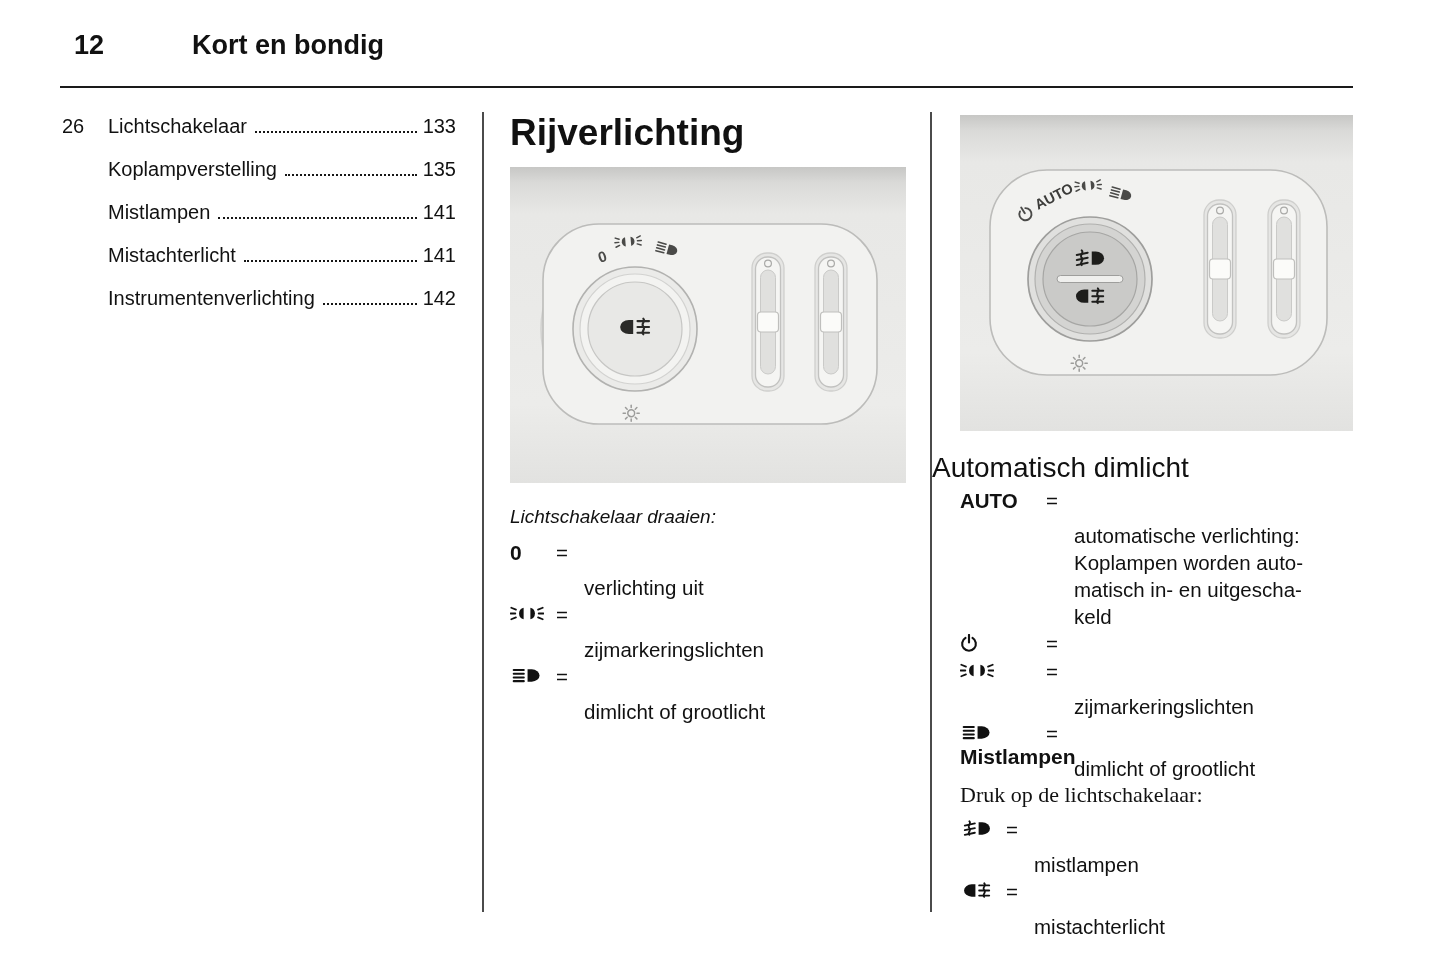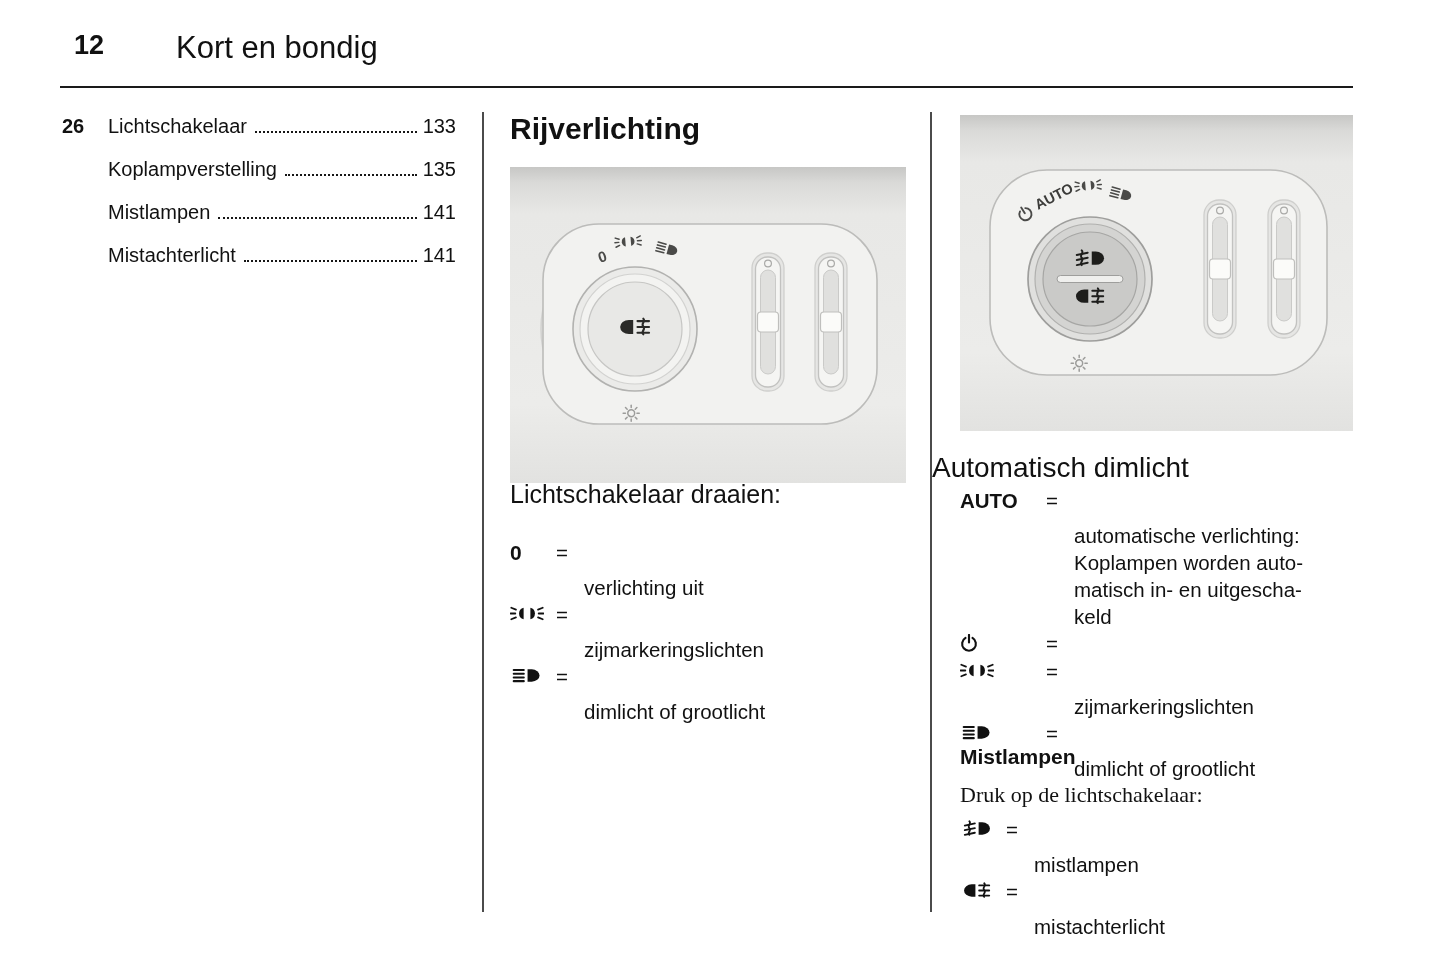--- a/index.html
+++ b/index.html
@@ -3,39 +3,39 @@
 <meta charset="utf-8">
 <style>
   * { margin:0; padding:0; box-sizing:border-box; }
   html,body { background:#ffffff; }
   .page {
     position:relative; width:1445px; height:966px; background:#ffffff;
     font-family:"Liberation Sans","DejaVu Sans",sans-serif; color:#111;
     overflow:hidden;
   }
   .hdr-num   { position:absolute; left:74px;  top:30px; font-size:27px; font-weight:bold; }
-  .hdr-title { position:absolute; left:176px; top:30px; font-size:31px; font-weight:normal; }
+  .hdr-title { position:absolute; left:192px; top:30px; font-size:27px; font-weight:bold; }
   .hdr-rule  { position:absolute; left:60px; top:86px; width:1293px; border-top:2px solid #1a1a1a; }
 
   .toc { position:absolute; left:62px; top:113px; width:394px; }
   .toc-row { display:flex; align-items:baseline; font-size:20px; line-height:26px; margin-bottom:17px; }
-  .toc-num { flex:0 0 46px; font-weight:bold; }
+  .toc-num { flex:0 0 46px; font-weight:normal; }
   .toc-label { white-space:nowrap; }
   .toc-leader { flex:1 1 auto; border-bottom:2.6px dotted #161616; margin:0 6px 3px 8px; min-width:20px; }
   .toc-page { flex:0 0 auto; }
 
   .col-divider { position:absolute; top:112px; width:1.6px; height:800px; background:#4b4b4b; }
   #divider-1 { left:482px; }
   #divider-2 { left:930px; }
 
-  .mid-heading { position:absolute; left:510px; top:112px; font-size:30px; font-weight:bold; }
+  .mid-heading { position:absolute; left:510px; top:112px; font-size:37px; font-weight:bold; }
   #fig1-wrap { position:absolute; left:510px; top:167px; width:396px; height:316px; }
   #fig2-wrap { position:absolute; left:960px; top:115px; width:393px; height:316px; }
 
-  .mid-intro  { position:absolute; left:510px; top:480px; font-size:25px; }
+  .mid-intro  { position:absolute; left:510px; top:506px; font-size:19px;font-style:italic; }
   .mid-legend { position:absolute; left:510px; top:539px; width:396px; }
 
   .legend-row { display:flex; align-items:flex-start; font-size:20.5px; line-height:27px; }
   .sym-col { flex:0 0 46px; font-weight:bold; font-size:21px; }
   .sym-col-wide { flex:0 0 86px; font-weight:bold; }
   .eq-col { flex:0 0 28px; }
   .txt-col { flex:1 1 auto; white-space:pre-line;margin-top:35px; }
   .glyph { width:34px; height:17px; display:inline-block; margin-top:4px; color:#111; }
   .glyph-sm { width:18px; height:18px; display:inline-block; margin-top:4px; color:#111; }
 
@@ -153,20 +153,26 @@
       <span class="toc-num"></span>
       <span class="toc-label">Mistlampen</span>
       <span class="toc-leader"></span>
       <span class="toc-page">141</span>
     </div>
     <div class="toc-row">
       <span class="toc-num"></span>
       <span class="toc-label">Mistachterlicht</span>
       <span class="toc-leader"></span>
       <span class="toc-page">141</span>
+    </div>
+    <div class="toc-row">
+      <span class="toc-num"></span>
+      <span class="toc-label">Instrumentenverlichting</span>
+      <span class="toc-leader"></span>
+      <span class="toc-page">142</span>
     </div>
   </div>
 
   <div id="divider-1" class="col-divider"></div>
   <div id="divider-2" class="col-divider"></div>
 
   <div class="mid-heading">Rijverlichting</div>
 
   <div id="fig1-wrap">
     <svg width="396" height="316" viewBox="0 0 396 316">

